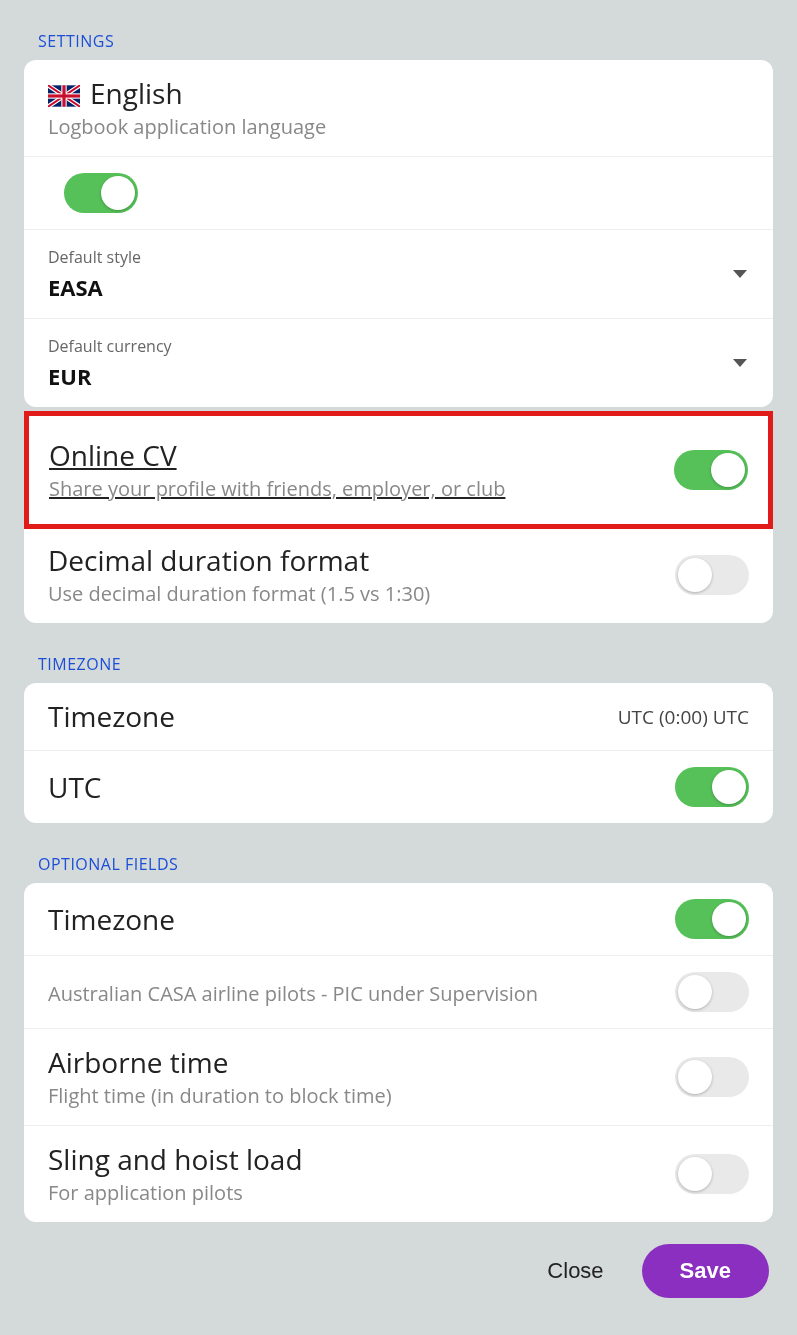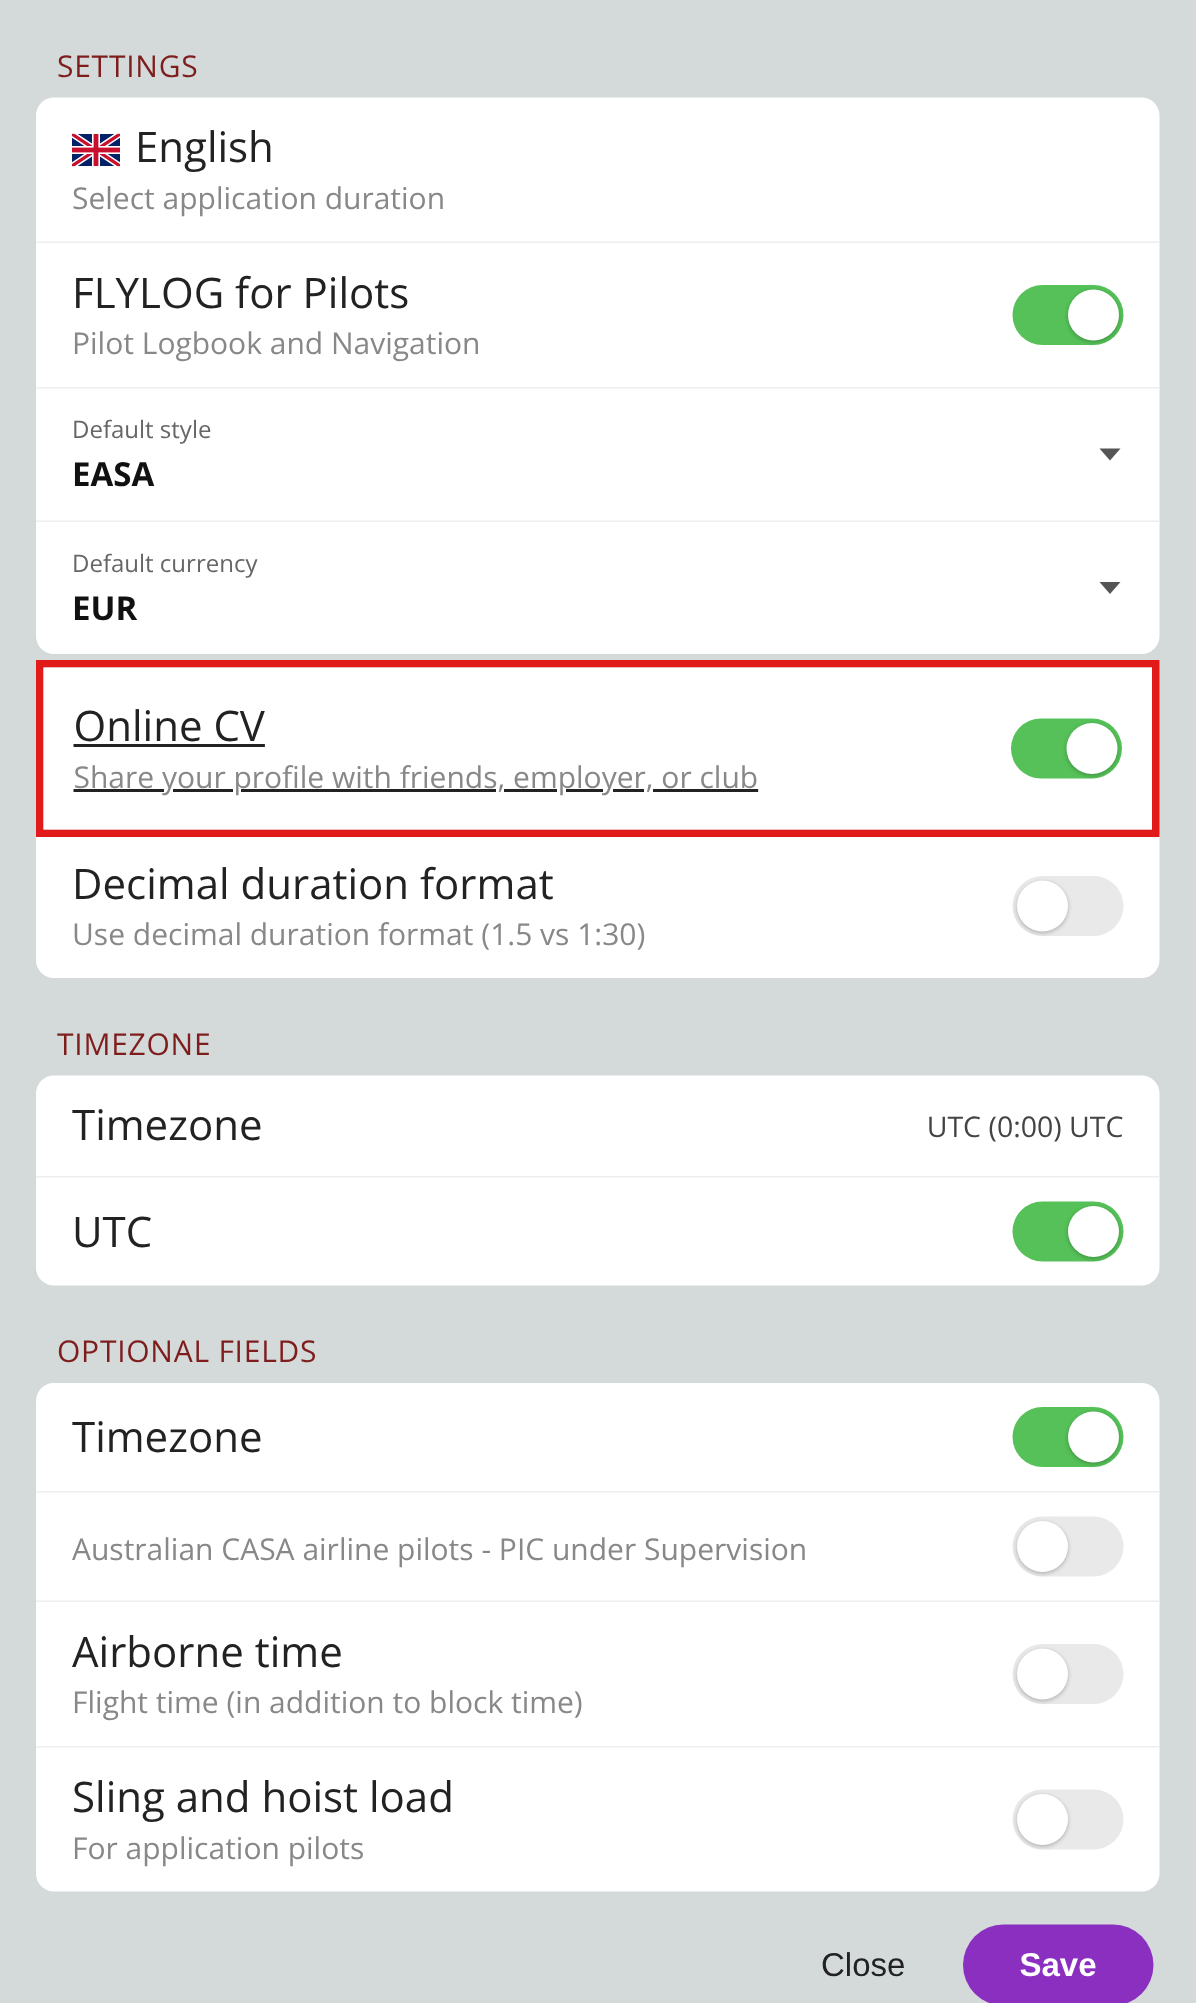--- a/index.html
+++ b/index.html
@@ -8,22 +8,22 @@
     padding: 0;
     background: #d4dada;
     font-family: -apple-system, BlinkMacSystemFont, "Segoe UI", "Open Sans", sans-serif;
     color: #222;
     width: 797px;
   }
   .page {
     padding: 0 0 30px 0;
   }
   .section-label {
-    font-size: 20px;
-    color: #7f1d1d;
+    font-size: 16px;
+    color: #1d4ed8;
     letter-spacing: 0.5px;
     padding: 30px 38px 8px 38px;
   }
   .card {
     background: #fff;
     border-radius: 12px;
     margin: 0 24px;
     overflow: hidden;
   }
   .row {
@@ -152,29 +152,25 @@
               <rect width="60" height="40" fill="#012169"></rect>
               <path d="M0,0 L60,40 M60,0 L0,40" stroke="#fff" stroke-width="8"></path>
               <path d="M0,0 L60,40 M60,0 L0,40" stroke="#C8102E" stroke-width="4"></path>
               <rect x="25" width="10" height="40" fill="#fff"></rect>
               <rect y="15" width="60" height="10" fill="#fff"></rect>
               <rect x="27" width="6" height="40" fill="#C8102E"></rect>
               <rect y="17" width="60" height="6" fill="#C8102E"></rect>
             </svg>
           </span><span>English</span>
         </div>
-        <div class="subtitle">Select application duration</div>
-      </div>
-    </div>
-
-    <div class="row">
-      <div class="texts">
-        <div class="title">FLYLOG for Pilots</div>
-        <div class="subtitle">Pilot Logbook and Navigation</div>
-      </div>
+        <div class="subtitle">Logbook application language</div>
+      </div>
+    </div>
+
+    <div class="row">
       <div class="toggle on">
           <div class="knob"></div>
         </div>
     </div>
 
     <div class="row">
       <div class="texts">
         <div class="small-label">Default style</div>
         <div class="value">EASA</div>
       </div>
@@ -247,21 +243,21 @@
         <div class="title"></div>
         <div class="subtitle">Australian CASA airline pilots - PIC under Supervision</div>
       </div>
       <div class="toggle off">
           <div class="knob"></div>
         </div>
     </div>
     <div class="row">
       <div class="texts">
         <div class="title">Airborne time</div>
-        <div class="subtitle">Flight time (in addition to block time)</div>
+        <div class="subtitle">Flight time (in duration to block time)</div>
       </div>
       <div class="toggle off">
           <div class="knob"></div>
         </div>
     </div>
     <div class="row">
       <div class="texts">
         <div class="title">Sling and hoist load</div>
         <div class="subtitle">For application pilots</div>
       </div>

